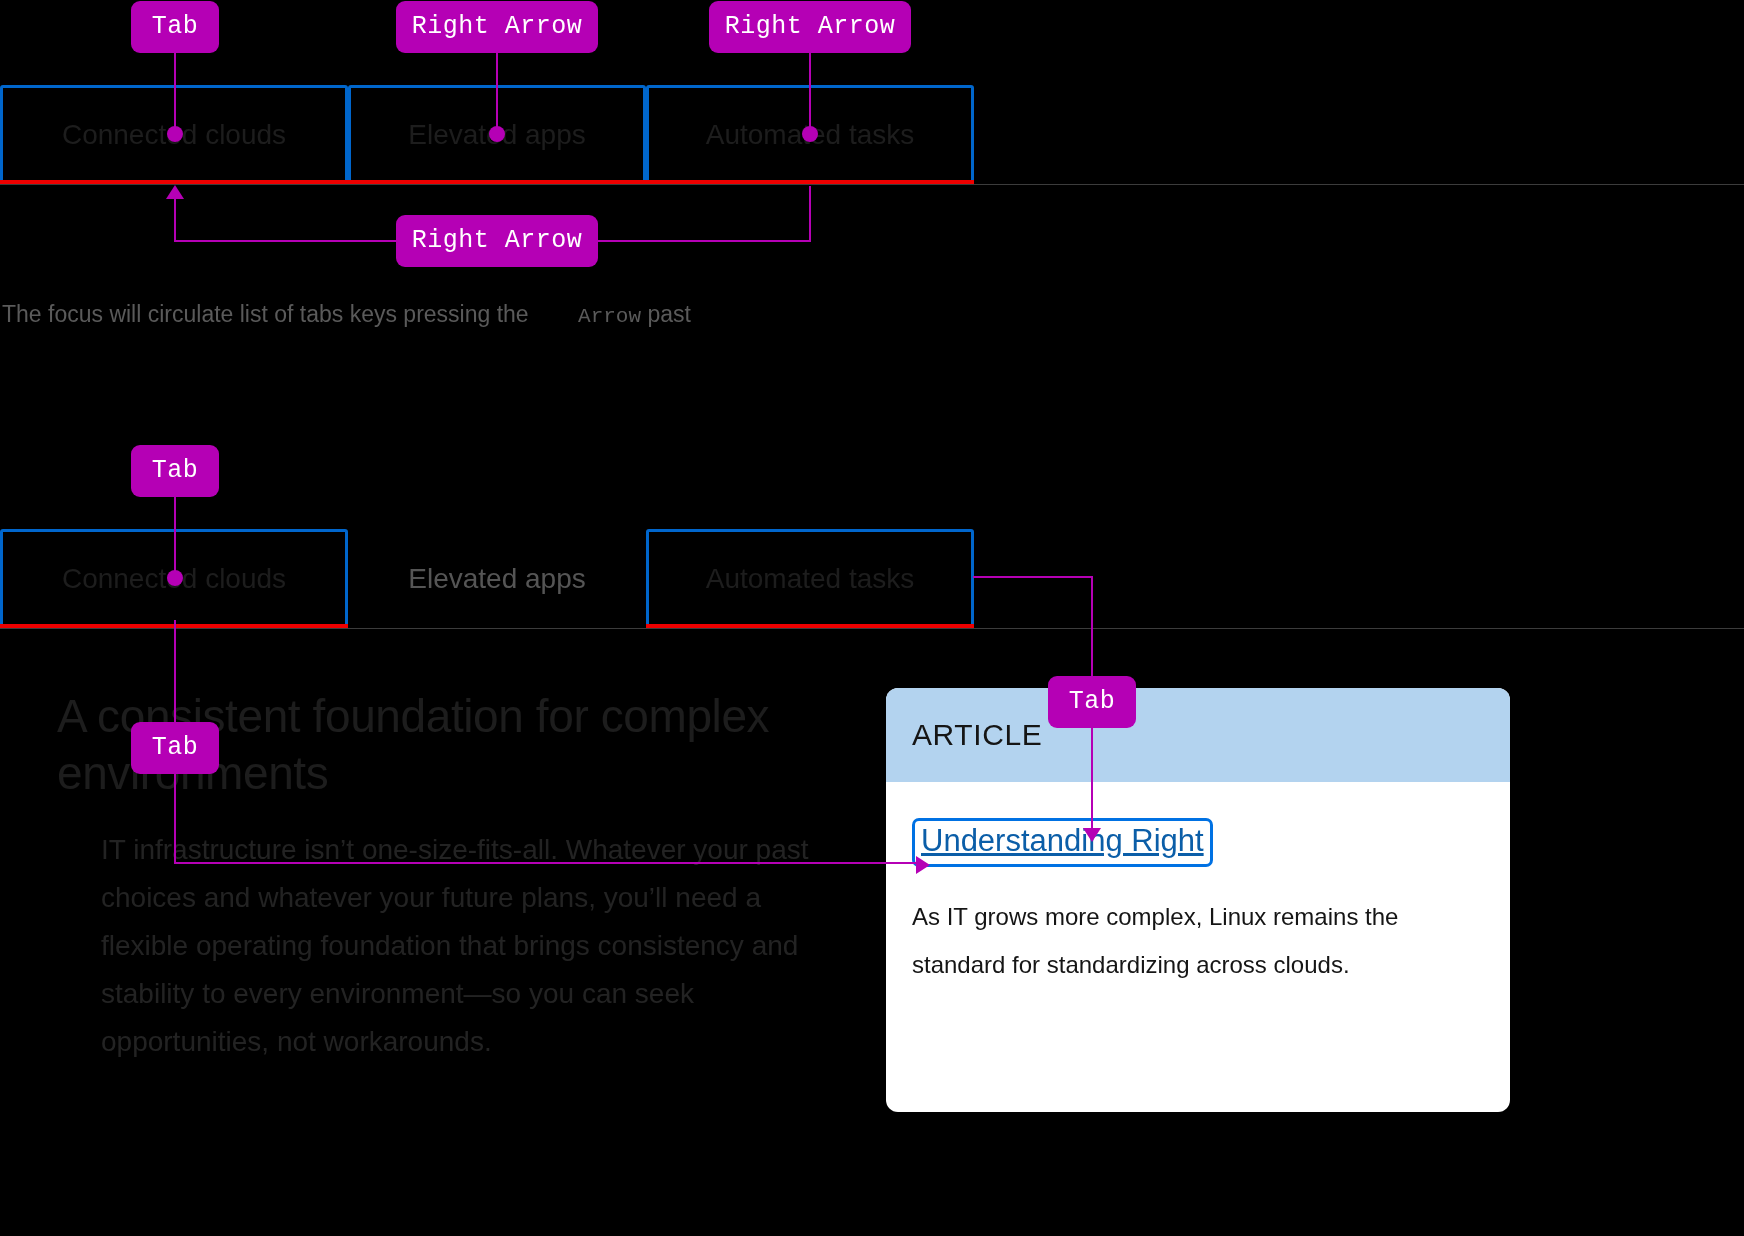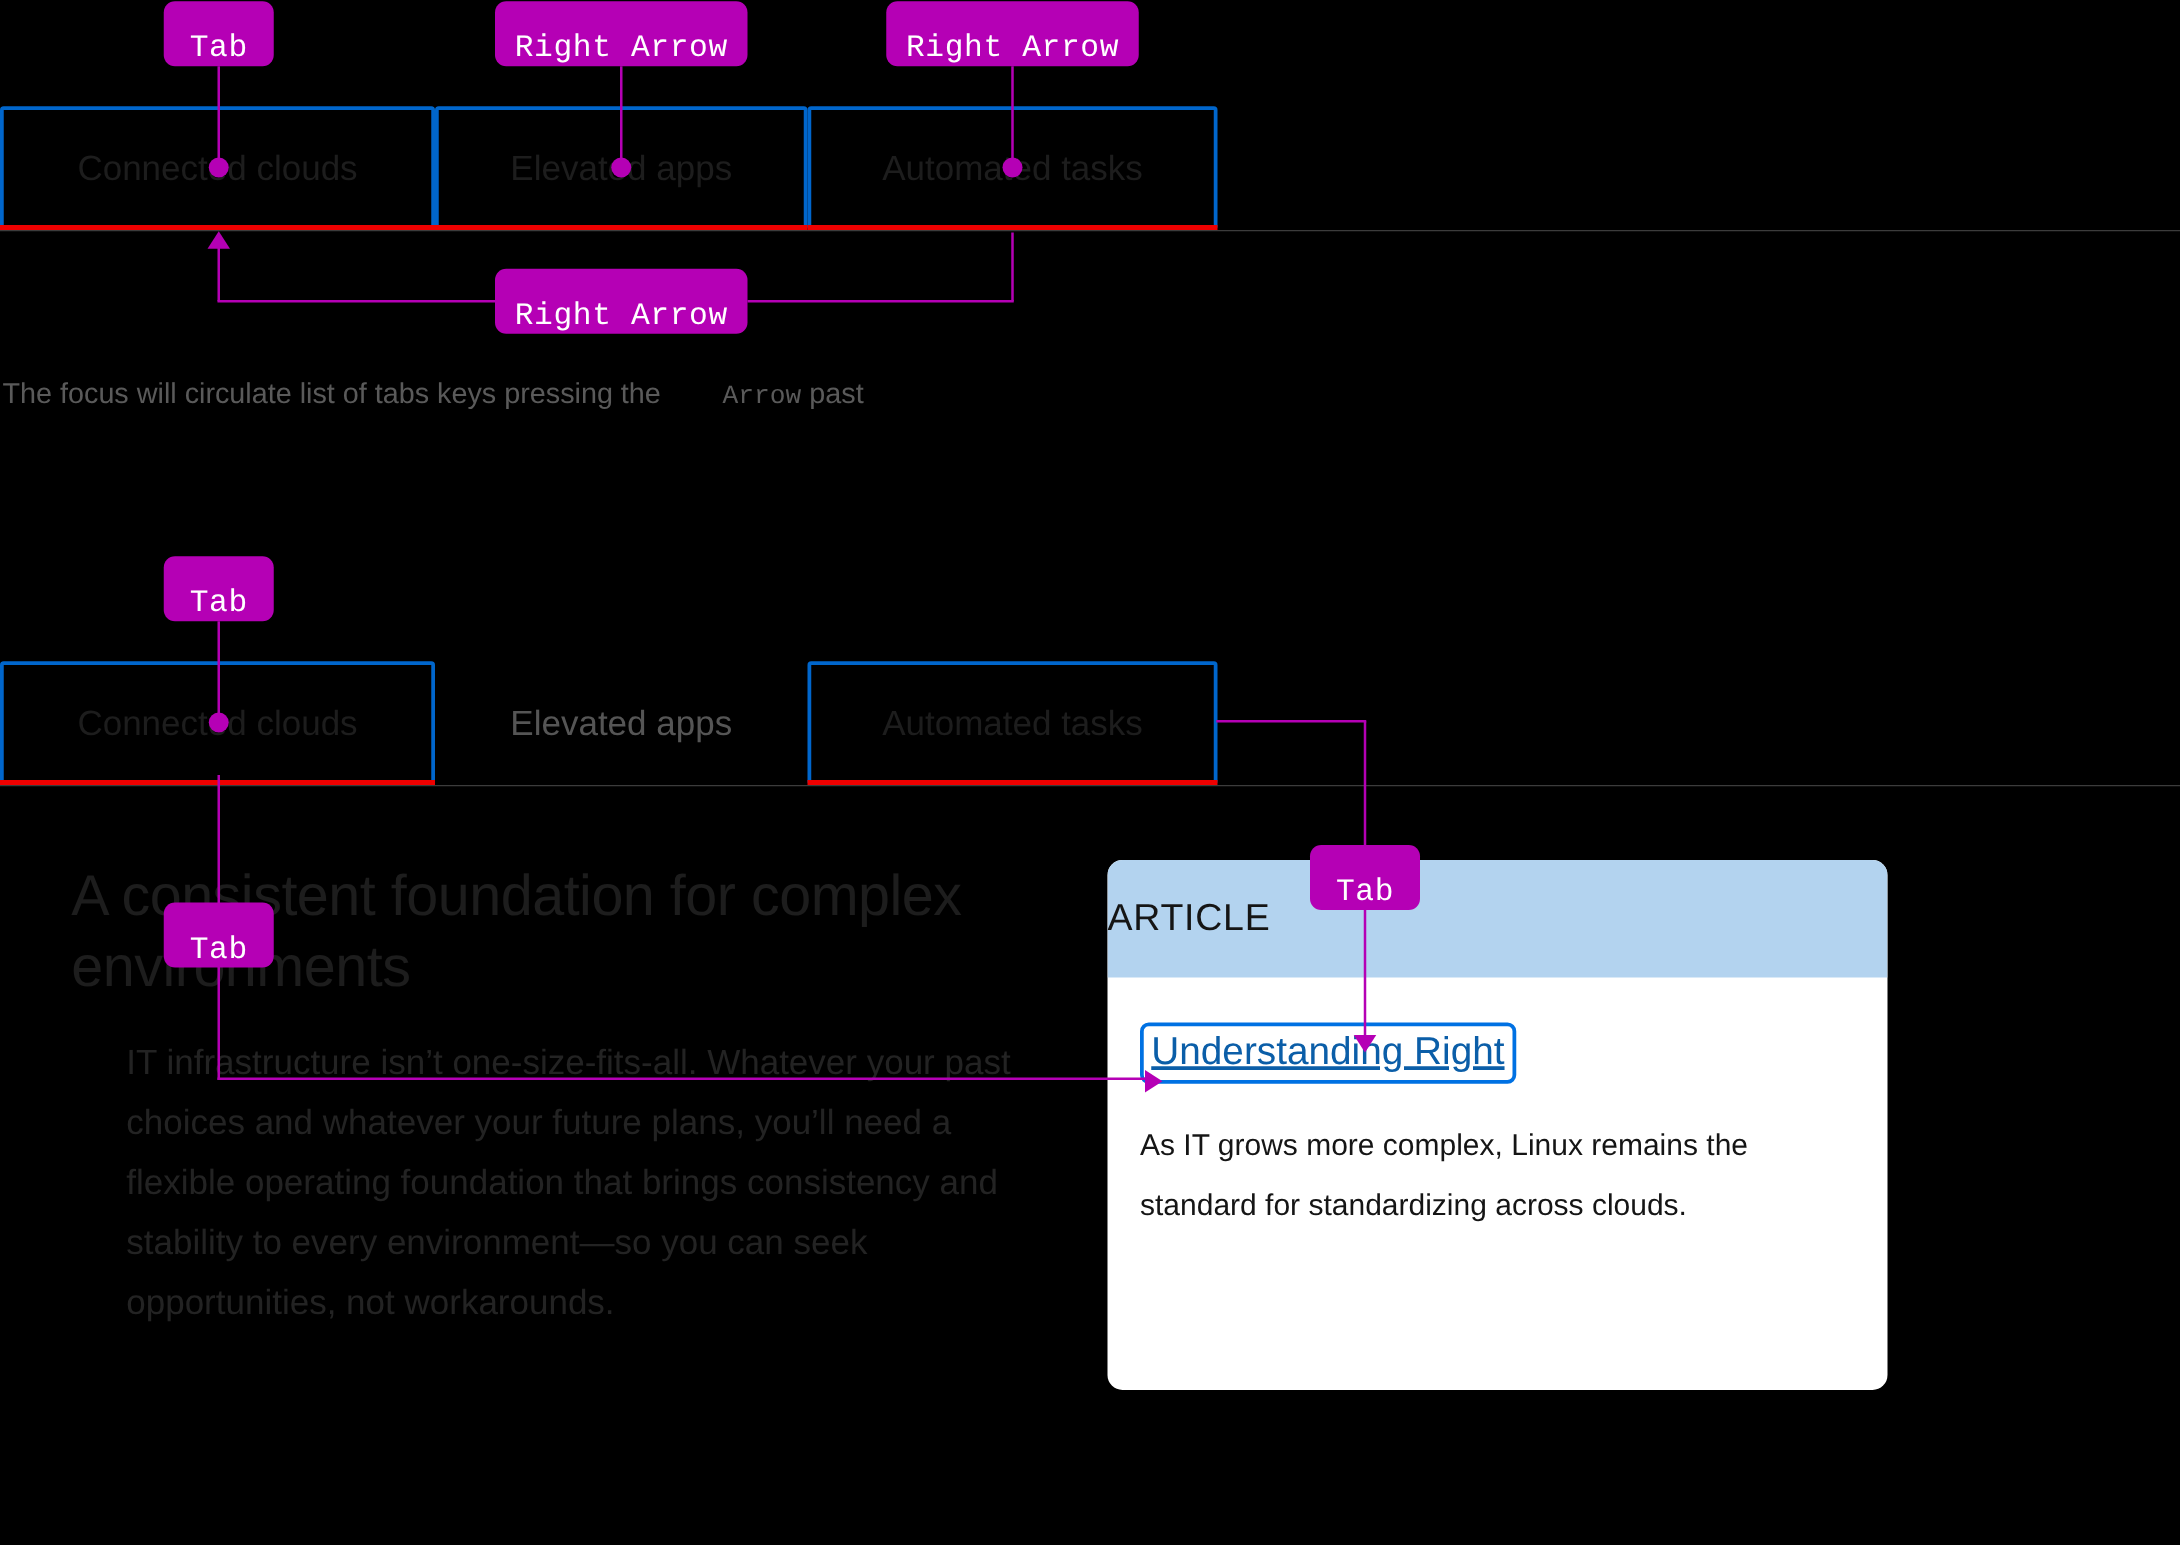--- a/index.html
+++ b/index.html
@@ -15,22 +15,22 @@
 
   
   .kbd{
     position:absolute;
     background:#b500b5;
     color:#ffffff;
     font-family:"Liberation Mono","DejaVu Sans Mono",monospace;
     font-size:25px;
     letter-spacing:.5px;
     border-radius:9px;
-    display:flex;align-items:flex-end;justify-content:center;
-    padding:0 16px;
+    display:flex;align-items:flex-start;justify-content:center;
+    padding:11px 16px;
     white-space:nowrap;
     z-index:40;
     box-sizing:border-box;
   }
   .mline{position:absolute;background:#b500b5;z-index:30;}
   .mline.v{width:2px;}
   .mline.h{height:2px;}
   .mdot{
     position:absolute;width:16px;height:16px;border-radius:50%;
     background:#b500b5;z-index:31;
@@ -106,20 +106,21 @@
     background:#ffffff;
     border-radius:12px;
     overflow:hidden;
     z-index:20;
     box-sizing:border-box;
   }
   .card-header{
     background:#b3d3ef;
     height:94px;
     display:flex;align-items:center;
+    padding-left:26px;
     box-sizing:border-box;
   }
   .card-eyebrow{
     font-size:30px;color:#151515;letter-spacing:.6px;font-weight:400;
   }
   .card-body{padding:36px 26px 28px 26px;}
   .card-link{
     display:inline-block;
     font-size:31px;
     color:#0b5ea8;

